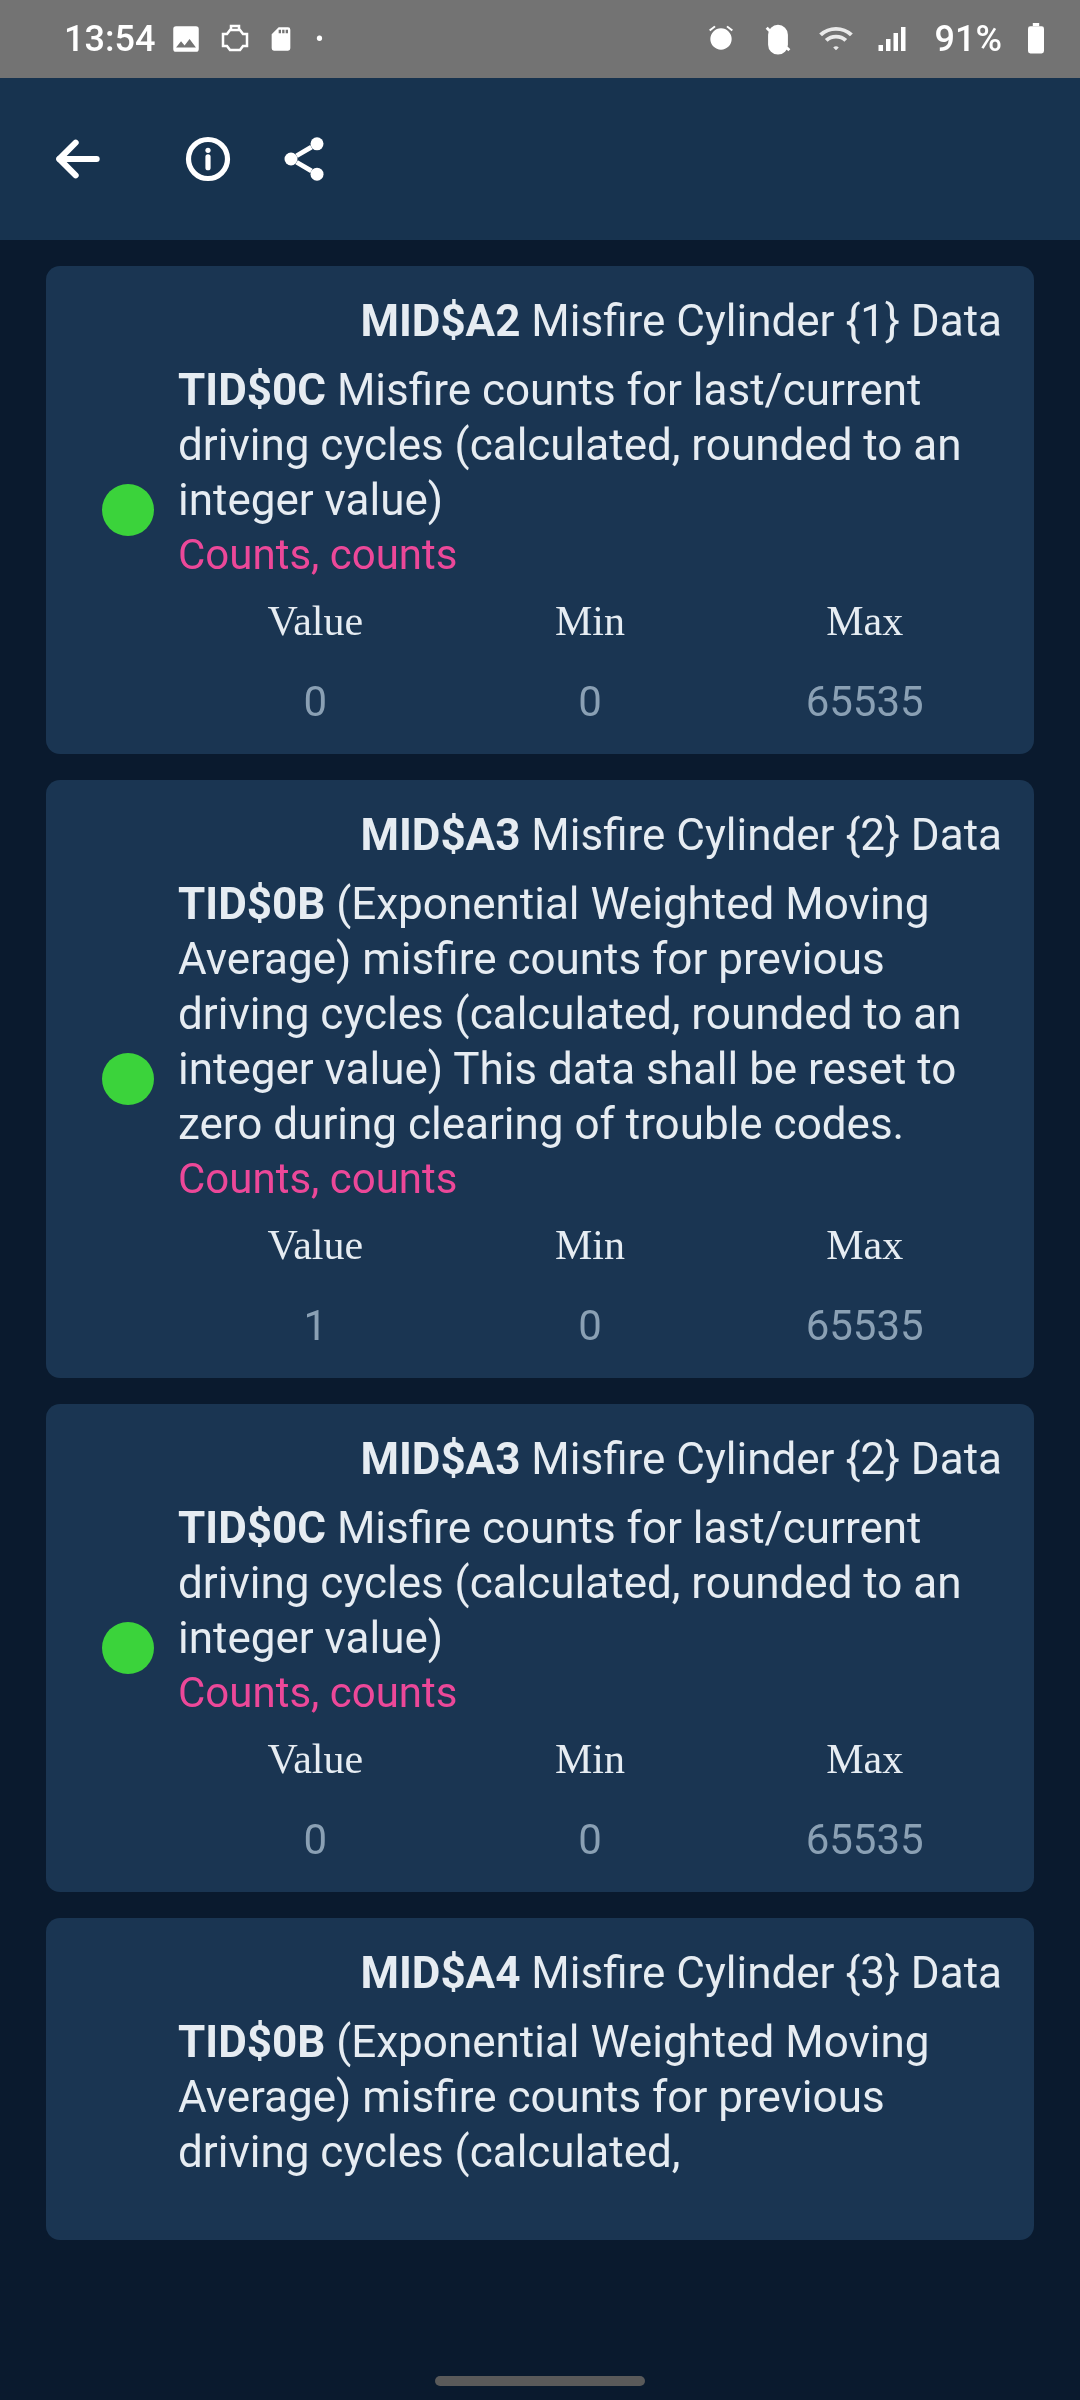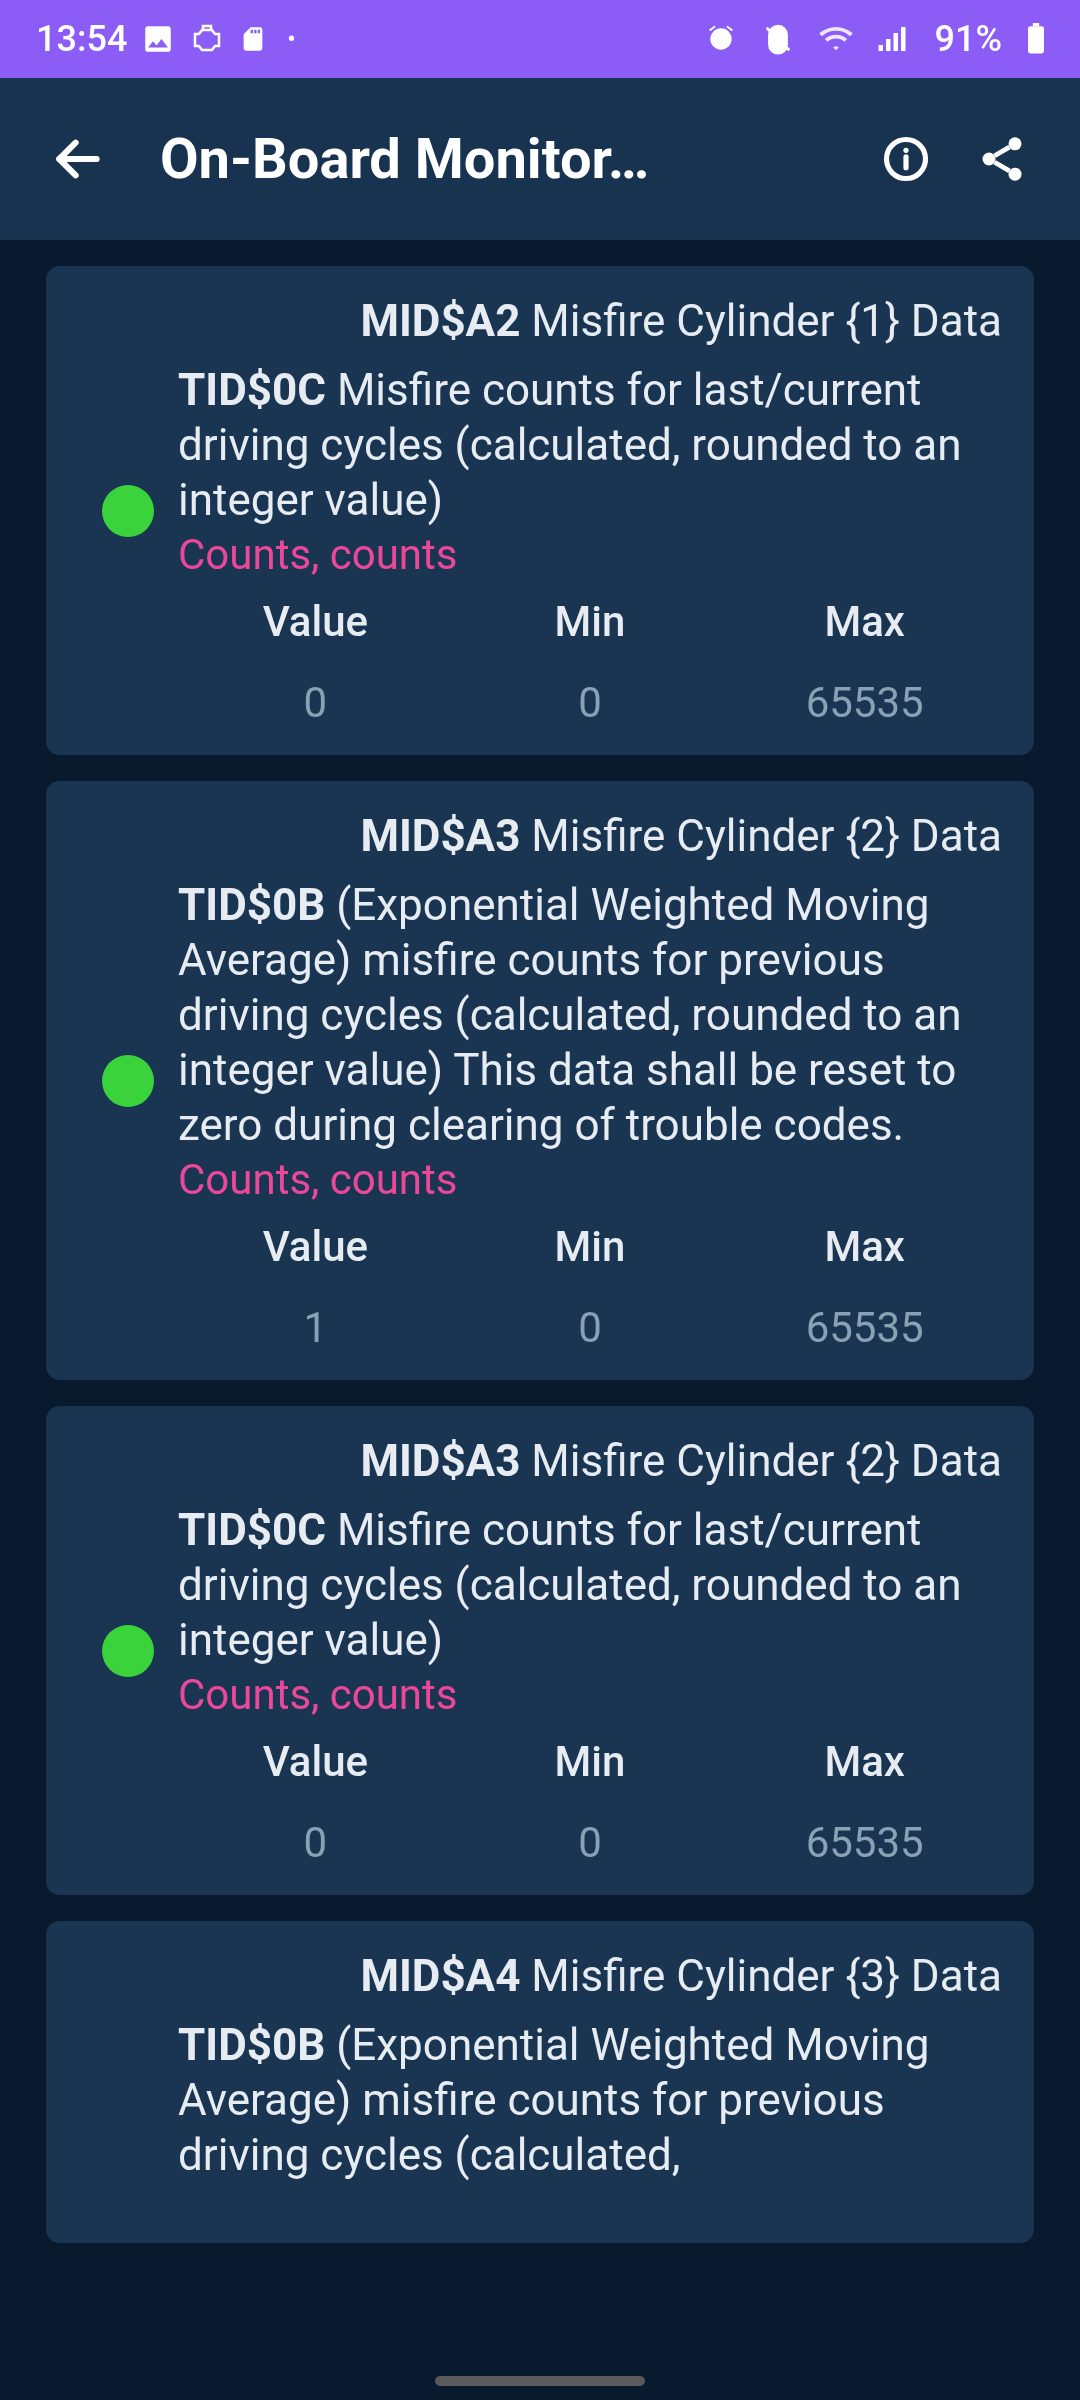--- a/index.html
+++ b/index.html
@@ -6,25 +6,25 @@
   html, body {
     width: 1080px;
     height: 2400px;
     background: #0a1a2e;
     font-family: -apple-system, Roboto, "Helvetica Neue", Arial, sans-serif;
     color: #e6ecf2;
     overflow: hidden;
   }
   .status-bar {
     height: 78px;
-    background: #8b5cf6;
+    background: #737373;
     display: flex;
     align-items: center;
     justify-content: space-between;
-    padding: 0 34px 0 36px;
+    padding: 0 34px 0 64px;
     font-size: 36px;
     font-weight: 500;
     color: #fff;
   }
   .status-left { display: flex; align-items: center; gap: 14px; }
   .status-right { display: flex; align-items: center; gap: 24px; }
   .status-ico { display: inline-flex; }
   .app-bar {
     height: 162px;
     background: #17334f;
@@ -100,20 +100,21 @@
     margin-top: 18px;
   }
   .vcol {
     flex: 1;
     text-align: center;
   }
   .vhdr {
     font-size: 42px;
     color: #e6ecf2;
     font-weight: 500;
+    font-family: Liberation Serif, serif;
   }
   .vval {
     font-size: 42px;
     color: #8aa0b4;
     margin-top: 14px;
   }
   .nav-grab {
     position: absolute;
     left: 50%;
     transform: translateX(-50%);
@@ -178,21 +179,20 @@
   </div>
 </div>
 
 <div class="app-bar">
   <div class="back-btn">
     <svg width="56" height="56" viewBox="0 0 24 24" fill="none" stroke="#fff" stroke-width="2.6" stroke-linecap="round" stroke-linejoin="round">
         <line x1="20" y1="12" x2="4" y2="12"></line>
         <polyline points="11 5 4 12 11 19"></polyline>
       </svg>
   </div>
-  <div class="app-title">On-Board Monitor…</div>
   <div class="app-action">
     <svg width="52" height="52" viewBox="0 0 24 24" fill="none" stroke="#fff" stroke-width="2.4">
         <circle cx="12" cy="12" r="9"></circle>
         <line x1="12" y1="11" x2="12" y2="16" stroke-linecap="round"></line>
         <circle cx="12" cy="8" r="1.2" fill="#fff" stroke="none"></circle>
       </svg>
   </div>
   <div class="app-action">
     <svg width="52" height="52" viewBox="0 0 24 24" fill="#fff">
         <circle cx="18" cy="5" r="3"></circle>

